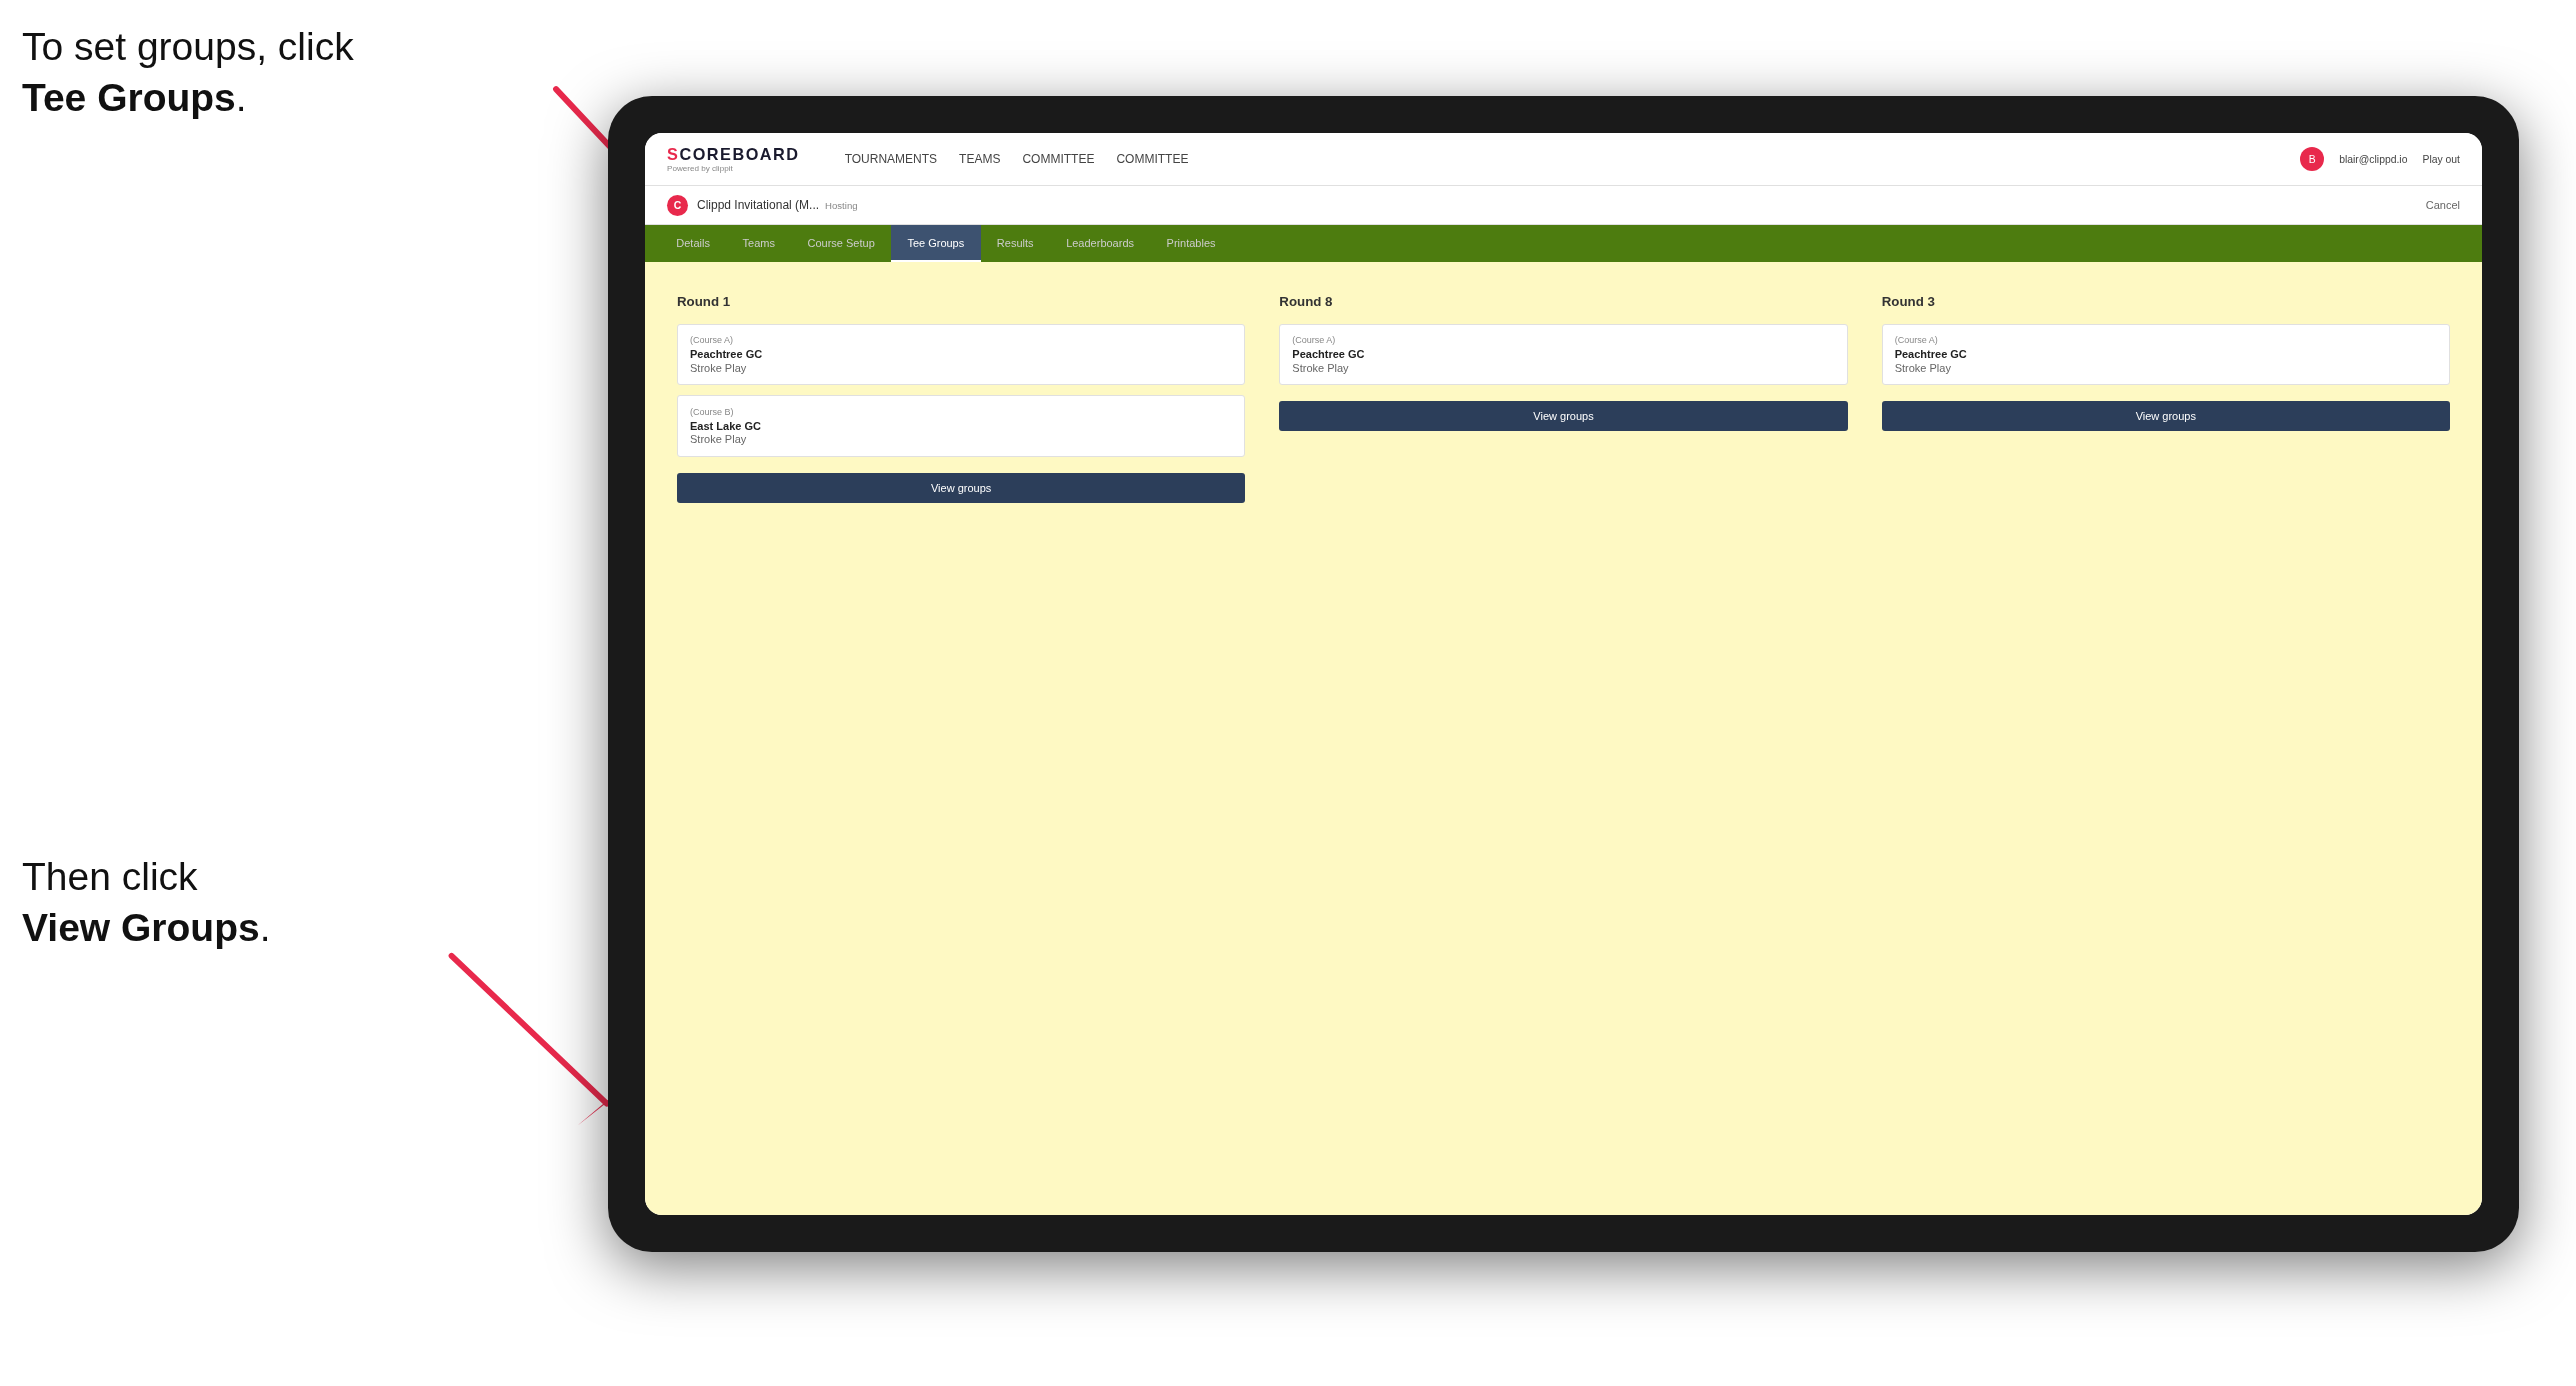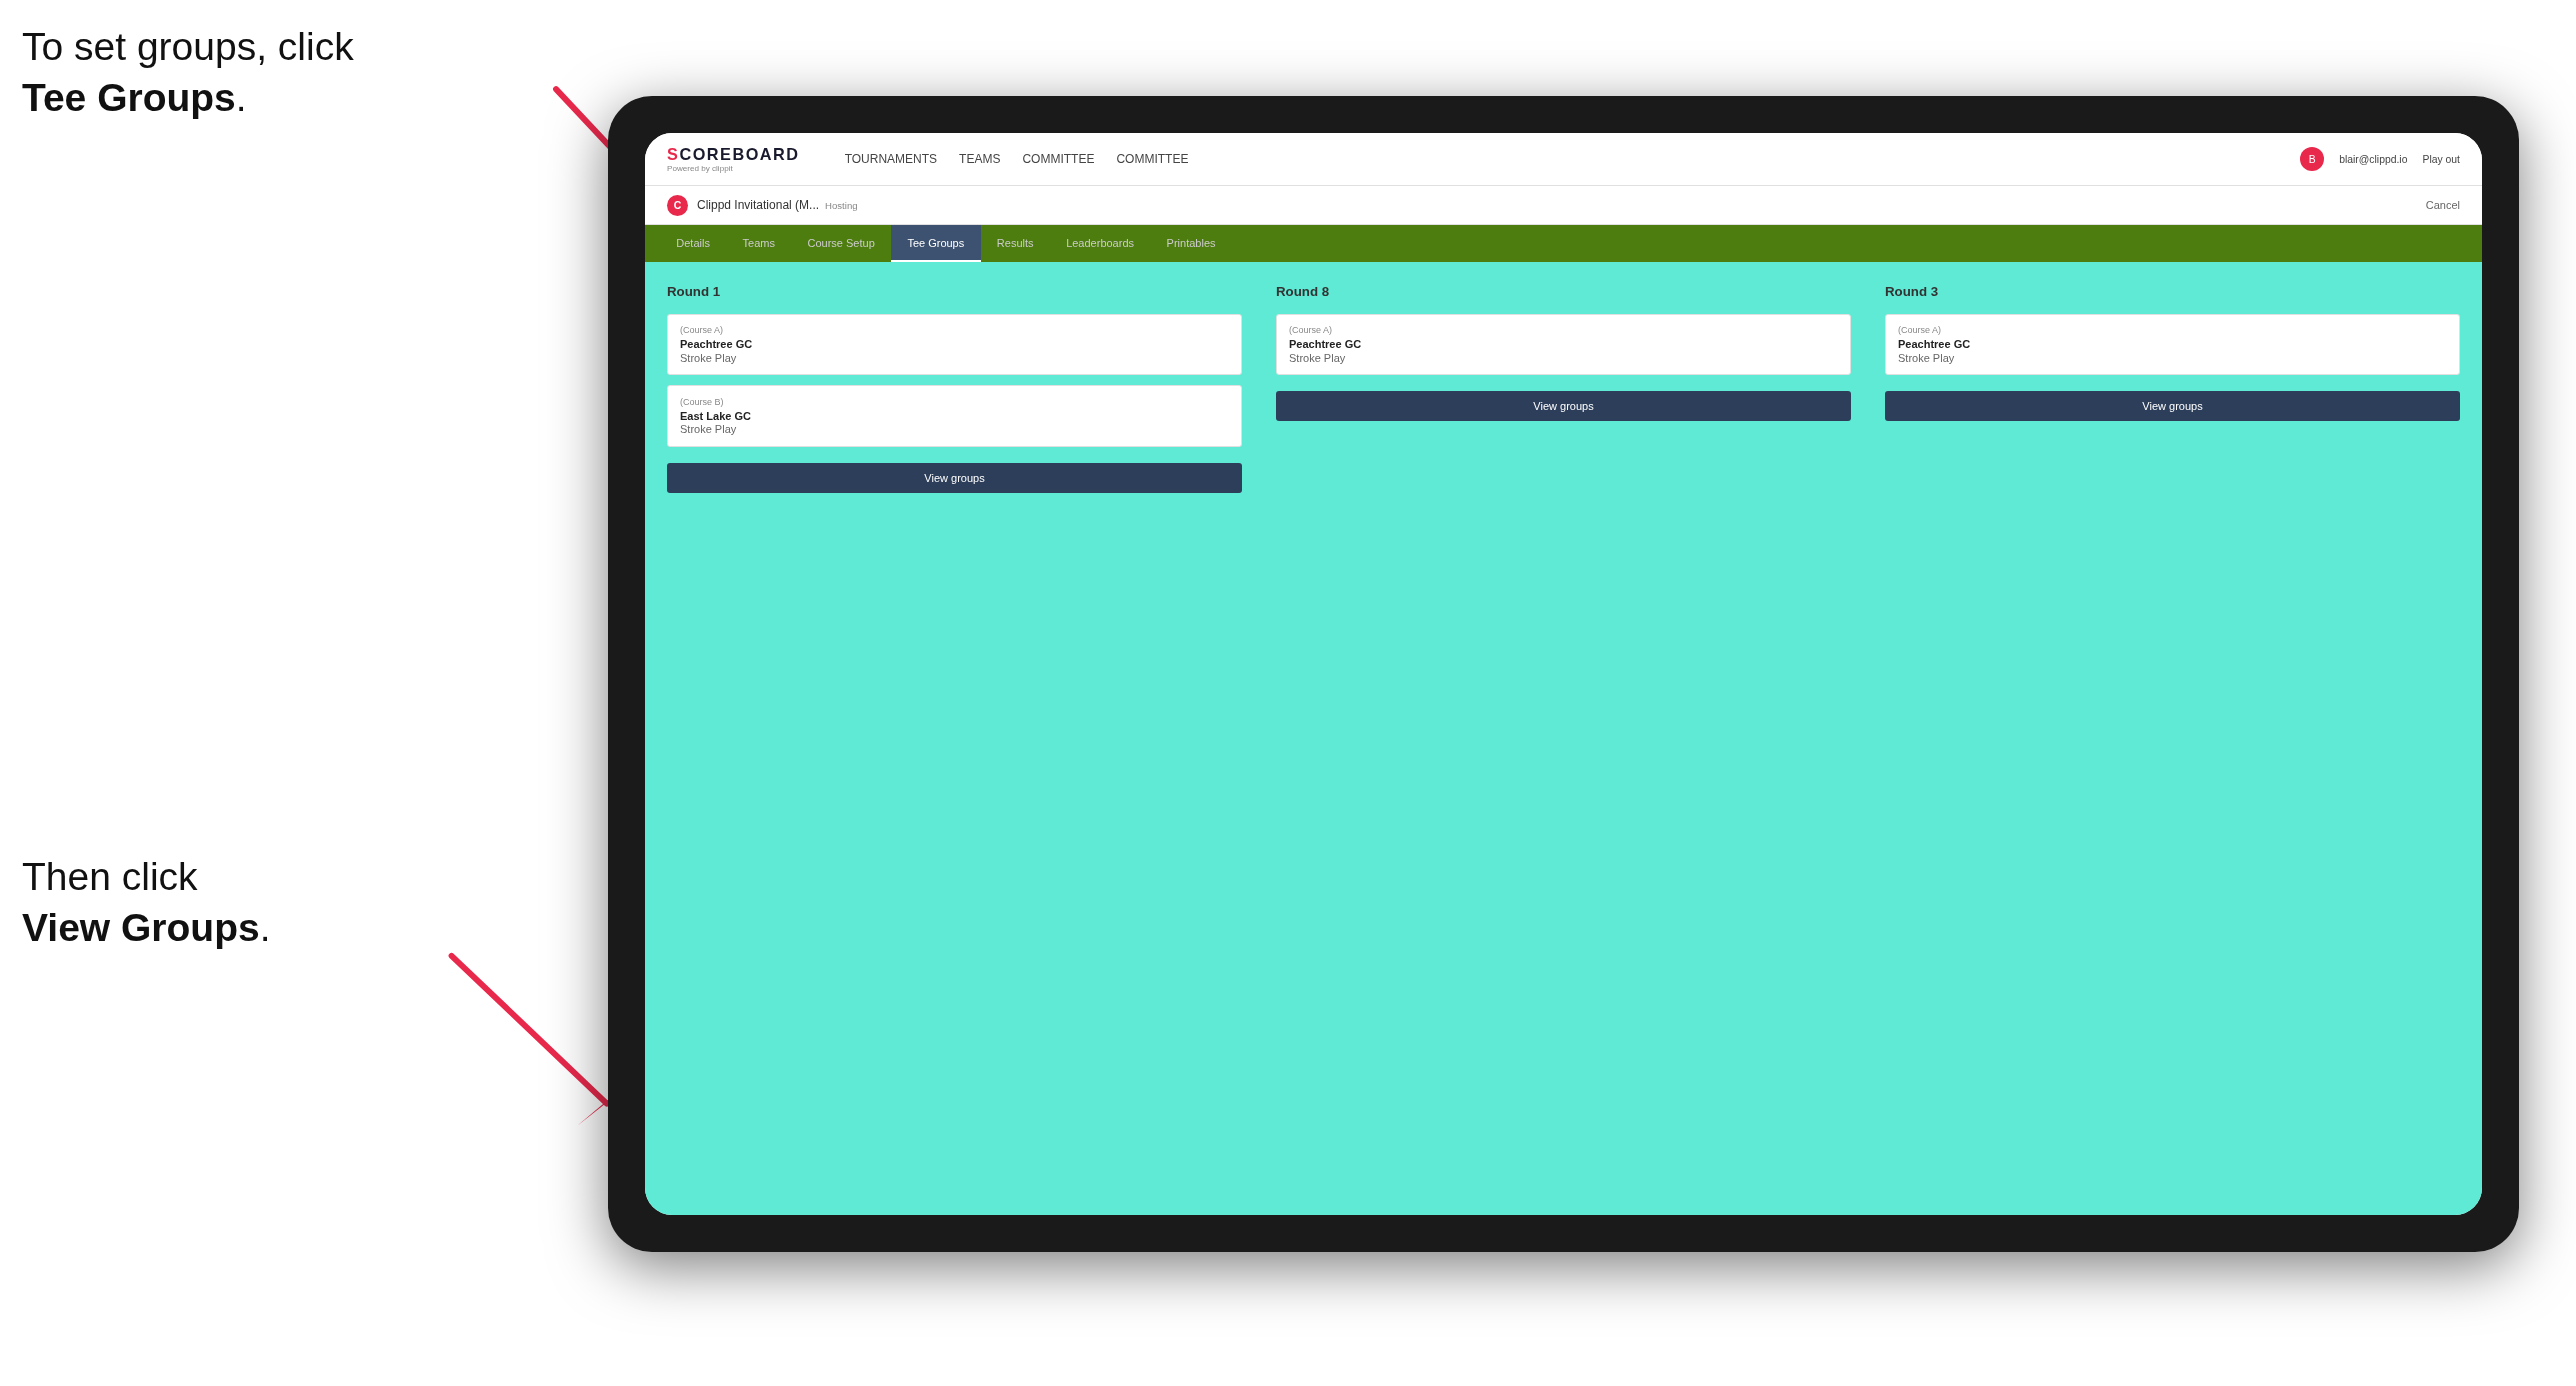--- a/index.html
+++ b/index.html
@@ -70,21 +70,21 @@
       box-shadow: 0 15px 59px rgba(0,0,0,0.5);
       display: flex;
       align-items: center;
       justify-content: center;
     }
 
     .tablet-screen {
       width: 1837px;
       height: 1082px;
       background: #ffffff;
-      border-radius: 27px;
+      border-radius: 17px;
       overflow: hidden;
       display: flex;
       flex-direction: column;
     }
 
     
     .top-nav {
       background: #ffffff;
       border-bottom: 0.7px solid #e0e0e0;
       height: 53px;
@@ -221,22 +221,22 @@
 
     .tab-item.active {
       background: #3d5270;
       color: #ffffff;
       border-bottom: 2.2px solid #ffffff;
     }
 
     
     .main-content {
       flex: 1;
-      background: #5eead4;
-      padding: 22px;
+      background: #fef9c3;
+      padding: 32px;
       display: flex;
       gap: 34px;
       overflow: hidden;
     }
 
     
     .round-col {
       flex: 1;
       display: flex;
       flex-direction: column;

